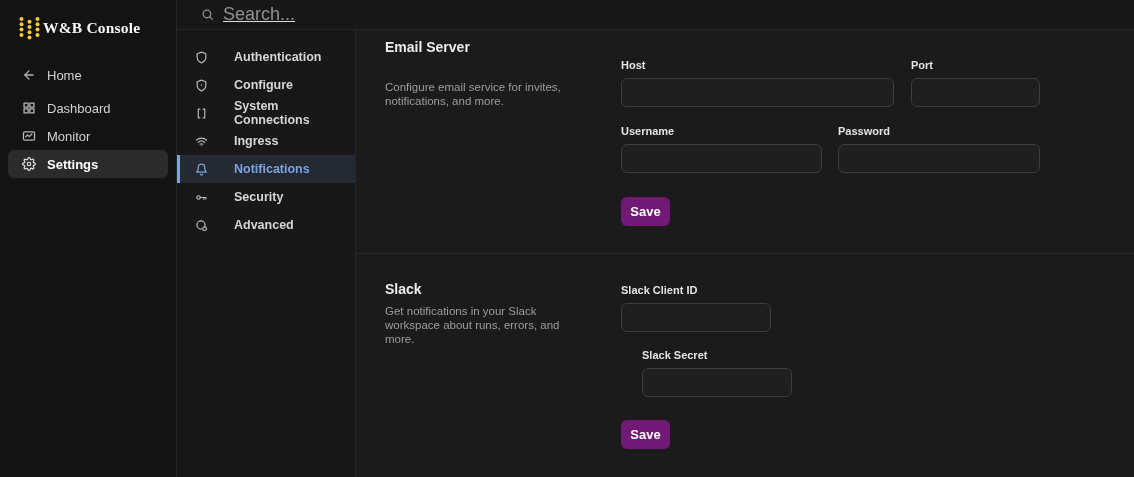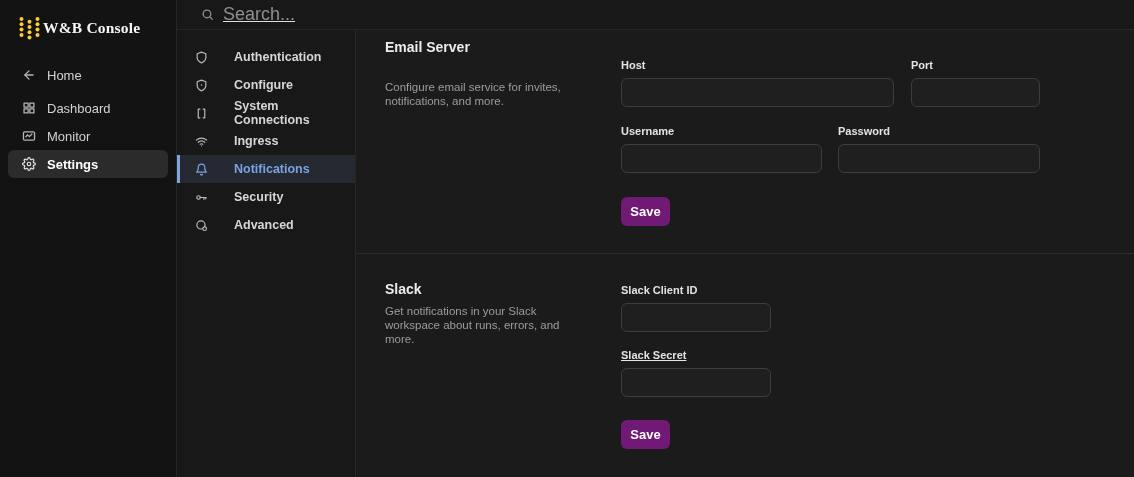--- a/index.html
+++ b/index.html
@@ -262,20 +262,20 @@
   <div class="section-divider"></div>
 
   <section>
     <h2 class="section-title" style="left:385px; top:281px;">Slack</h2>
     <p class="section-desc" style="left:385px; top:304px; width:205px;">Get notifications in your Slack workspace about runs, errors, and more.</p>
 
     <div class="fgroup" style="left:621px; top:284px;">
       <label class="flabel">Slack Client ID</label>
       <input class="finput w150" type="text" value="" style="">
     </div>
-    <div class="fgroup" style="left:621px; top:349px;text-decoration:underline;">
+    <div class="fgroup" style="left:642px; top:349px;">
       <label class="flabel">Slack Secret</label>
       <input class="finput w150" type="text" value="" style="">
     </div>
     <button class="save-btn" style="left:621px; top:420px;">Save</button>
   </section>
 
 </div>
 
 </body></html>

